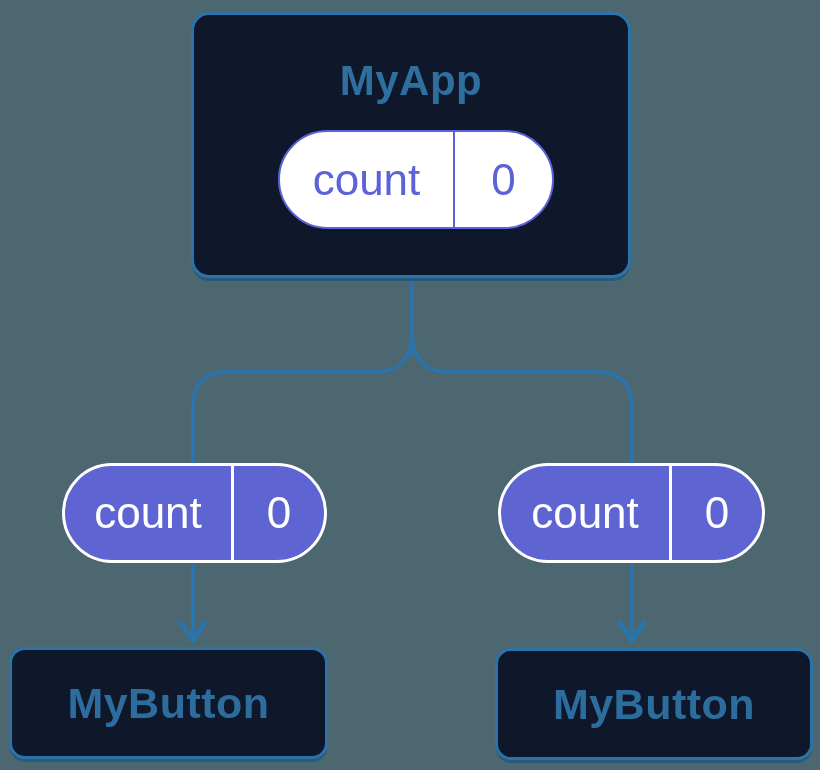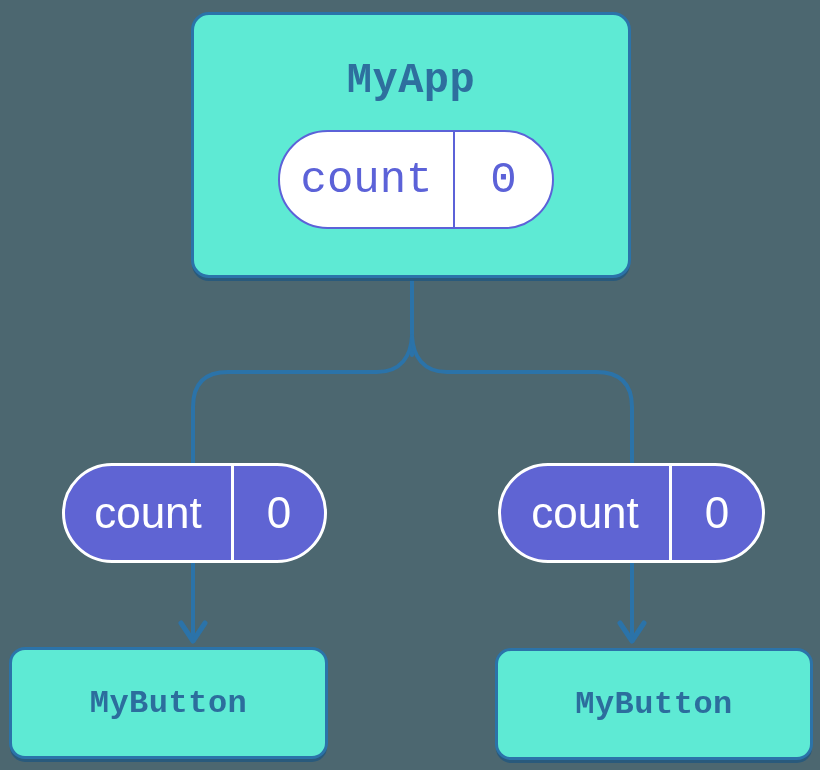--- a/index.html
+++ b/index.html
@@ -6,41 +6,40 @@
   .canvas{
     position:relative;
     width:820px;height:770px;
     background:#4C6770;
     overflow:hidden;
     font-family:"Liberation Sans", sans-serif;
   }
   svg.connectors{position:absolute;left:0;top:0;z-index:1;}
   .node{
     position:absolute;
-    background:#5eead4;
+    background:#0f172a;
     border:3px solid #2B73A9;
     border-radius:18px;
     box-sizing:border-box;
     box-shadow:0 4px 0 -1px rgba(30,85,128,0.75);
     z-index:2;
-    font-family:Liberation Mono, monospace;
   }
   .node-root{left:191px;top:12px;width:440px;height:266px;}
   .node-leaf{border-radius:16px;display:flex;align-items:center;justify-content:center;}
   .node-leaf-left{left:9px;top:647px;width:319px;height:112px;}
   .node-leaf-right{left:495px;top:648px;width:318px;height:112px;}
   .node-title{
     position:absolute;top:42px;left:0;right:0;
     text-align:center;
     font-size:42px;line-height:48px;font-weight:bold;
     color:#2E6F9E;
     letter-spacing:0.5px;
   }
   .leaf-title{
-    font-size:32px;font-weight:bold;color:#2C6D9D;letter-spacing:0.5px;
+    font-size:43px;font-weight:bold;color:#2C6D9D;letter-spacing:0.5px;
   }
   .pill{
     position:absolute;
     box-sizing:border-box;
     border-radius:60px;
     display:flex;
     align-items:stretch;
     overflow:hidden;
   }
   .pill-cell{

